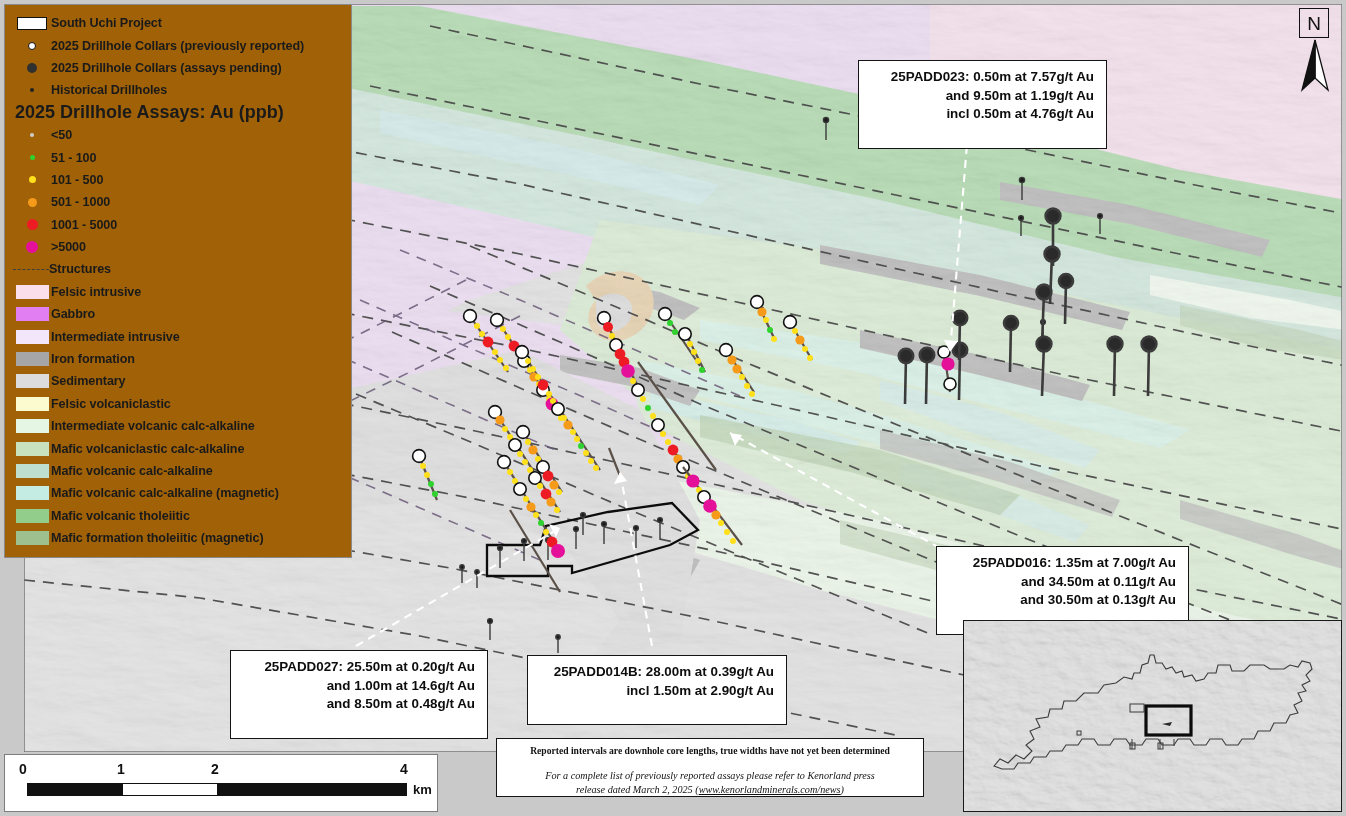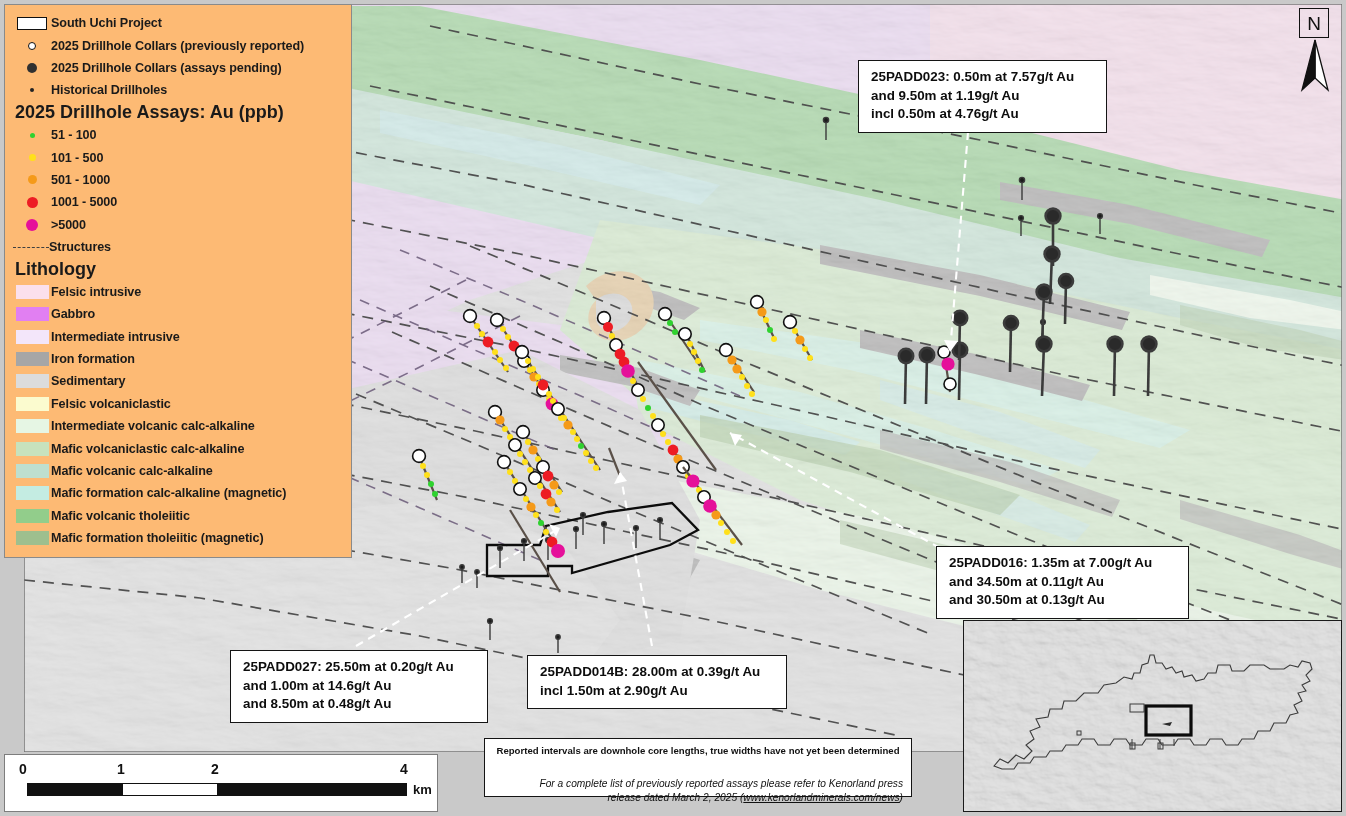--- a/index.html
+++ b/index.html
@@ -23,21 +23,21 @@
     position: absolute;
     left: 0; top: 0;
     width: 1346px; height: 816px;
   }
 
   
   #legend-panel {
     position: absolute;
     left: 4px; top: 4px;
     width: 348px;
-    background: #fdba74;
+    background: #a16207;
     border: 1px solid #8a8a8a;
     padding: 7px 6px 8px 8px;
     box-sizing: border-box;
     z-index: 40;
   }
   .leg-row {
     display: flex;
     align-items: center;
     height: 22.4px;
   }
@@ -95,58 +95,58 @@
   .struct-line {
     width: 36px; height: 0;
     border-top: 1.6px dashed #3f3f3f;
   }
 
   
   .callout {
     position: absolute;
     background: #ffffff;
     border: 1.6px solid #141414;
-    text-align: left;
-    padding: 7px 12px 8px 12px;
+    text-align: right;
+    padding: 7px 12px 24px 12px;
     box-sizing: border-box;
     z-index: 35;
   }
   .callout .cline {
     font-size: 13.4px;
     font-weight: bold;
     color: #0d0d0d;
     line-height: 18.5px;
     white-space: nowrap;
   }
 
   
   #disclaimer-box {
     position: absolute;
-    left: 484px; top: 738px;
+    left: 496px; top: 738px;
     width: 428px; height: 59px;
     background: #ffffff;
     border: 1.6px solid #141414;
     box-sizing: border-box;
     text-align: center;
     padding: 5px 8px 0 8px;
     z-index: 35;
+    font-family: Liberation Serif, serif;
   }
   #disclaimer-box .d1 {
     font-size: 9.6px;
     font-weight: bold;
     color: #111;
     line-height: 13px;
   }
   #disclaimer-box .d2 {
     font-size: 10.2px;
     font-style: italic;
     color: #111;
     line-height: 14px;
-    margin-top: 20px;
-    text-align: right;
+    margin-top: 12px;
   }
   #disclaimer-box .dlink {
     text-decoration: underline;
     font-style: italic;
     color: #111;
   }
 
   
   #scalebar-panel {
     position: absolute;
@@ -684,20 +684,26 @@
       <span class="leg-sym">
         <span class="dot dot-hist"></span>
       </span>
       <span class="leg-label">Historical Drillholes</span>
     </div>
 
     <div class="leg-head">2025 Drillhole Assays: Au (ppb)</div>
 
     <div class="leg-row">
       <span class="leg-sym">
+        <span class="dot" style="width:4px;height:4px;background:#cfcfcf"></span>
+      </span>
+      <span class="leg-label">&lt;50</span>
+    </div>
+    <div class="leg-row">
+      <span class="leg-sym">
         <span class="dot" style="width:5px;height:5px;background:#2fd22f"></span>
       </span>
       <span class="leg-label">51 - 100</span>
     </div>
     <div class="leg-row">
       <span class="leg-sym">
         <span class="dot" style="width:7px;height:7px;background:#ffe01b"></span>
       </span>
       <span class="leg-label">101 - 500</span>
     </div>
@@ -720,21 +726,20 @@
       <span class="leg-label">&gt;5000</span>
     </div>
 
     <div class="leg-row">
       <span class="leg-sym" style="width:40px;min-width:40px;justify-content:flex-start;padding-left:0">
         <span class="struct-line"></span>
       </span>
       <span class="leg-label" style="margin-left:-4px">Structures</span>
     </div>
 
-    <div class="leg-head">Lithology</div>
 
     <div class="leg-row">
       <span class="leg-sym">
         <span class="swatch" style="background:#fbe0ec"></span>
         </span>
       <span class="leg-label">Felsic intrusive</span>
     </div>
     <div class="leg-row">
       <span class="leg-sym">
         <span class="swatch" style="background:#e17ff2"></span>
@@ -780,21 +785,21 @@
     <div class="leg-row">
       <span class="leg-sym">
         <span class="swatch" style="background:#bedfcf"></span>
         </span>
       <span class="leg-label">Mafic volcanic calc-alkaline</span>
     </div>
     <div class="leg-row">
       <span class="leg-sym">
         <span class="swatch" style="background:#c4ece2"></span>
         </span>
-      <span class="leg-label">Mafic formation calc-alkaline (magnetic)</span>
+      <span class="leg-label">Mafic volcanic calc-alkaline (magnetic)</span>
     </div>
     <div class="leg-row">
       <span class="leg-sym">
         <span class="swatch" style="background:#92cd8b"></span>
         </span>
       <span class="leg-label">Mafic volcanic tholeiitic</span>
     </div>
     <div class="leg-row">
       <span class="leg-sym">
         <span class="swatch" style="background:#9ebf8e"></span>

